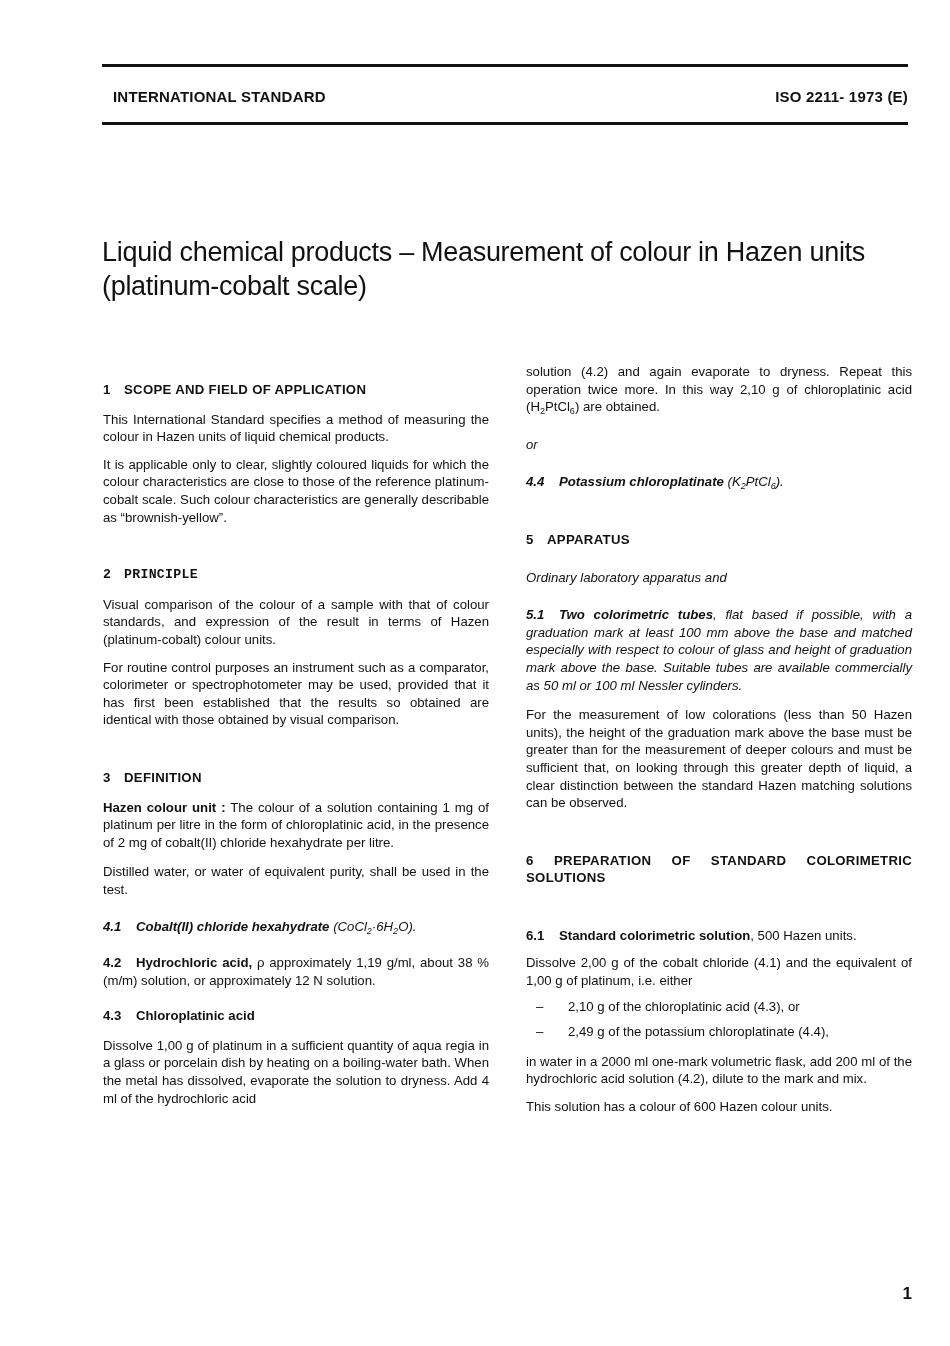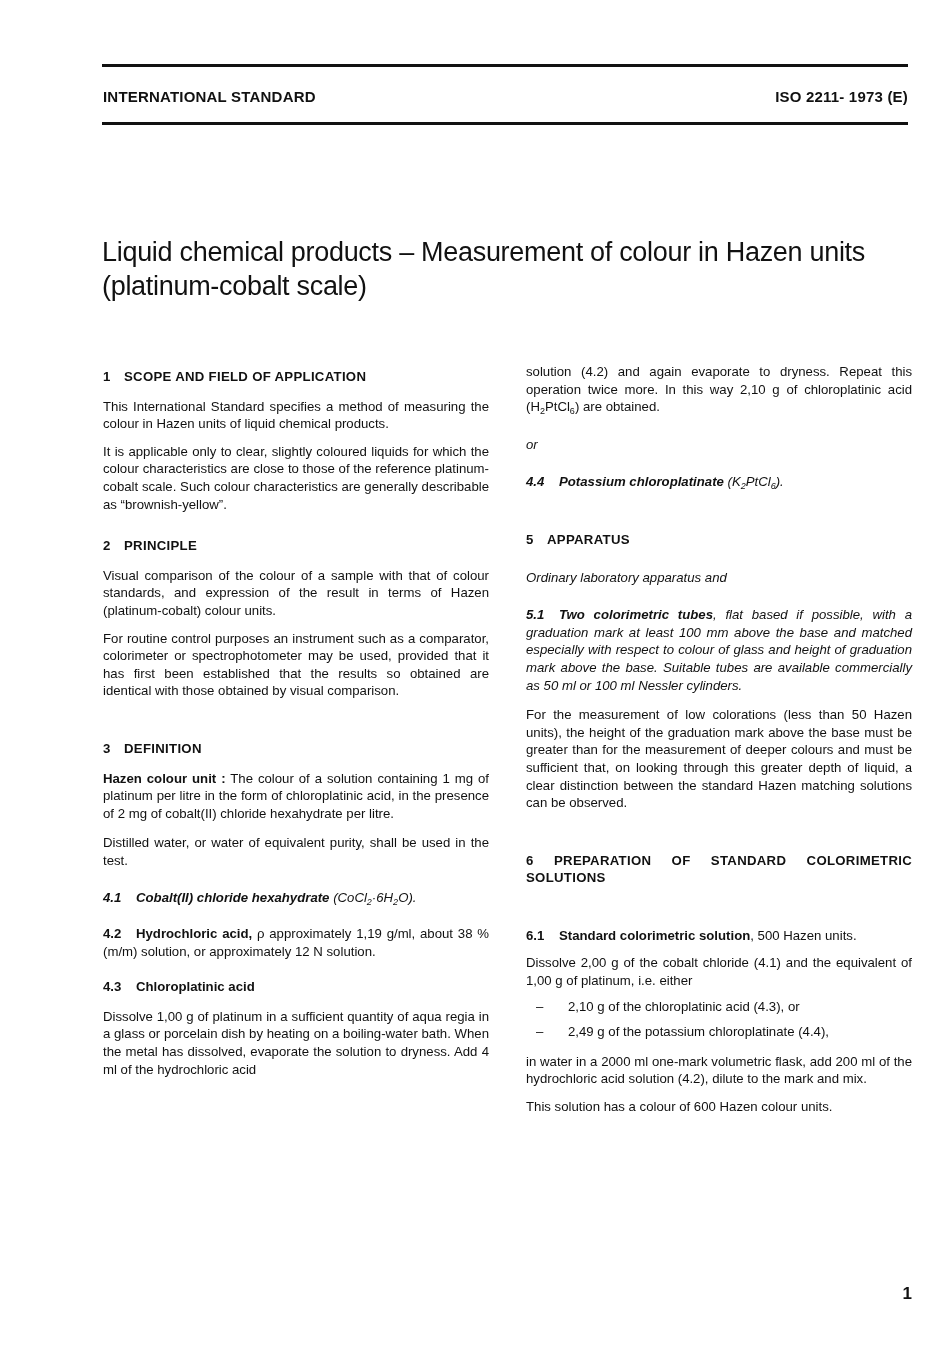--- a/index.html
+++ b/index.html
@@ -4,40 +4,40 @@
 <style>
   html, body { margin: 0; padding: 0; background: #ffffff; }
   body {
     width: 950px; height: 1346px; position: relative; overflow: hidden;
     font-family: "Liberation Sans", sans-serif; color: #111;
   }
   .rule { position: absolute; left: 102px; width: 806px; background: #111; }
   .rule-top { top: 64px; height: 3px; }
   .rule-bottom { top: 122px; height: 3px; }
   .hdr { position: absolute; top: 88px; font-size: 15px; font-weight: bold; letter-spacing: 0.2px; }
-  .hdr-left { left: 103px; }
+  .hdr-left { left: 113px; }
   .hdr-right { right: 42px; }
   .title {
     position: absolute; left: 102px; top: 235px; width: 820px;
     font-size: 27px; font-weight: normal; line-height: 34px; letter-spacing: -0.3px;
   }
   .col { position: absolute; width: 386px; font-size: 13.2px; line-height: 17.6px; }
-  .col-left { left: 103px; top: 368px; }
+  .col-left { left: 103px; top: 381px; }
   .col-right { left: 526px; top: 363px; }
   .h { font-weight: bold; font-size: 13.2px; letter-spacing: 0.3px; margin: 0; }
   .h .num { display: inline-block; width: 21px; }
   p { margin: 0; text-align: justify; }
   .sub { font-weight: bold; }
   .sub .num { display: inline-block; width: 33px; }
   .dash-item { padding-left: 10px; }
   .dash-item .dash { display: inline-block; width: 32px; }
   sub { font-size: 9px; vertical-align: -3px; line-height: 0; }
   .pagenum { position: absolute; right: 38px; top: 1284px; font-size: 17px; font-weight: bold; } .mt8 { margin-top: 8px; } .mt10 { margin-top: 10px; }
   .mt12 { margin-top: 12px; } .mt18 { margin-top: 18px; } .mt20 { margin-top: 20px; font-style: italic; }
-  .mt28 { margin-top: 24px; } .mt40 { margin-top: 40px; }
+  .mt28 { margin-top: 40px; font-family: Liberation Mono, monospace; } .mt40 { margin-top: 40px; }
 </style>
 </head>
 <body>
 
 <div class="rule rule-top"></div>
 <div class="hdr hdr-left">INTERNATIONAL STANDARD</div>
 <div class="hdr hdr-right">ISO 2211- 1973 (E)</div>
 <div class="rule rule-bottom"></div>
 
 <div class="title">Liquid chemical products – Measurement of colour in Hazen units (platinum-cobalt scale)</div>

